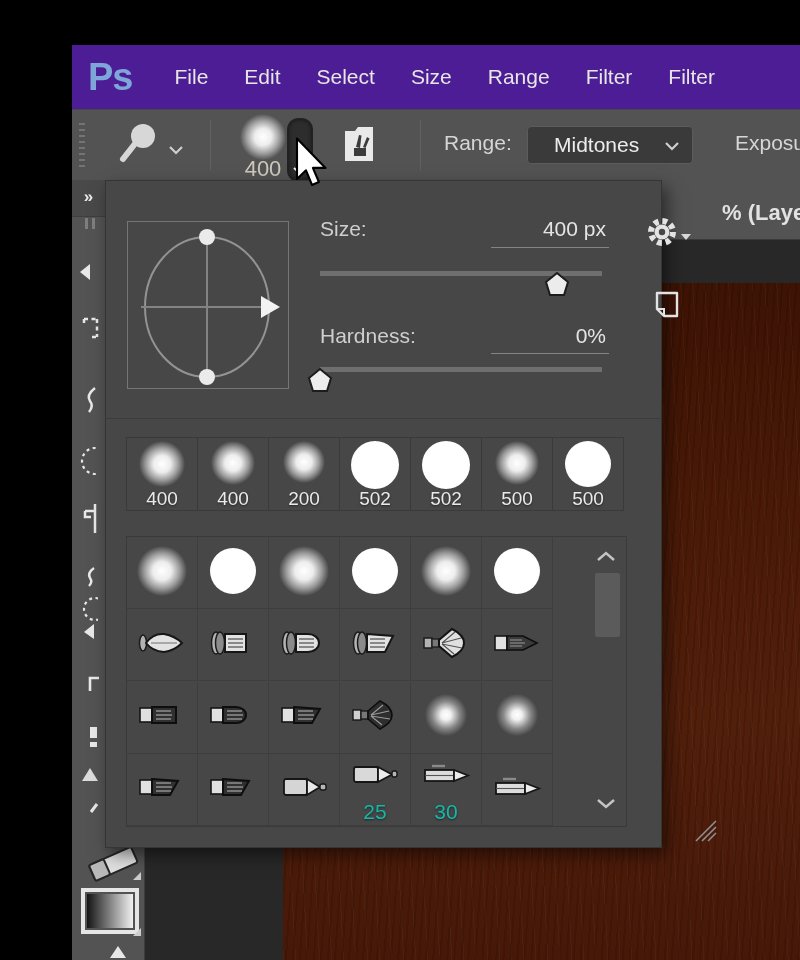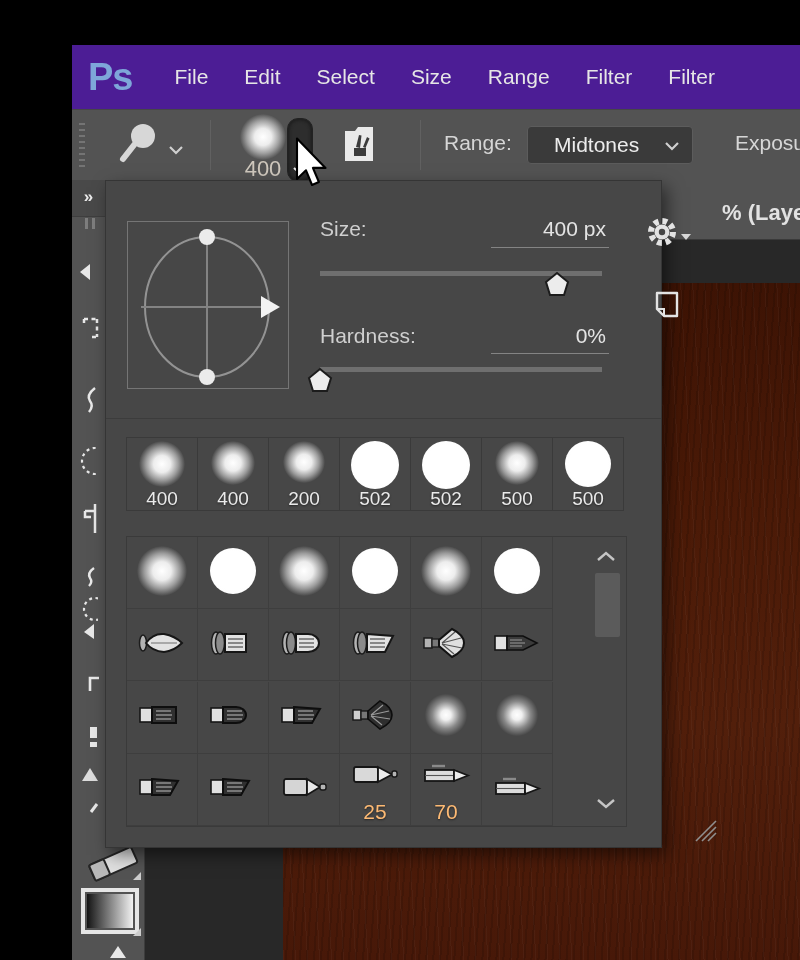--- a/index.html
+++ b/index.html
@@ -88,21 +88,21 @@
   .preset-cell:last-child{border-right:none;}
   .preset-cell .dot{position:absolute;top:3px;left:50%;transform:translateX(-50%);}
   .preset-label{position:absolute;bottom:0;left:0;width:100%;text-align:center;
     font-size:19px;color:#eaeaea;text-shadow:0 1px 2px #262626;}
 
   .gridbox{position:absolute;left:20px;top:355px;width:501px;height:291px;border:1px solid #3a3a3a;box-sizing:border-box;}
   .grid{position:absolute;left:0;top:0;width:427px;height:100%;display:flex;flex-wrap:wrap;}
   .grid-cell{position:relative;width:70px;height:71px;border-right:1px solid #3e3e3e;
     border-bottom:1px solid #3e3e3e;display:flex;align-items:center;justify-content:center;box-sizing:content-box;}
   .grid-cell.has-label .gicon{margin-bottom:26px;}
-  .gcell-label{position:absolute;bottom:1px;left:0;width:100%;text-align:center;font-size:21px;color:#fdba74;
+  .gcell-label{position:absolute;bottom:1px;left:0;width:100%;text-align:center;font-size:21px;color:#14b8a6;
     text-shadow:0 1px 2px #262626;}
   .scrollbar{position:absolute;left:430px;top:0;width:70px;height:100%;}
   .sb-up{position:absolute;left:38px;top:12px;}
   .sb-down{position:absolute;left:38px;bottom:12px;}
   .sb-thumb{position:absolute;left:38px;top:36px;width:25px;height:64px;background:#5b5b5b;border-radius:2px;}
   .resize-grip{position:absolute;left:584px;top:634px;}
 
   .cursor{position:absolute;left:294px;top:137px;z-index:50;}
 </style>
 </head>
@@ -515,21 +515,21 @@
               </svg></span>
      <span class="gcell-label">25</span>
    </div>
           <div class="grid-cell has-label">
      <span class="gicon"><svg width="50" height="32" viewBox="0 0 50 32">
                 <path d="M11 8 h13" stroke="#8a8a8a" stroke-width="2.4"></path>
                 <rect x="4" y="12" width="29" height="11" fill="#dcdcdc" stroke="#161616" stroke-width="1.8"></rect>
                 <path d="M4 17.5 h29" stroke="#555" stroke-width="1.1"></path>
                 <path d="M33 12 L47 17.5 L33 23 Z" fill="#ececec" stroke="#161616" stroke-width="1.8"></path>
               </svg></span>
-     <span class="gcell-label">70</span>
+     <span class="gcell-label">30</span>
    </div>
           <div class="grid-cell">
      <span class="gicon"><svg width="50" height="32" viewBox="0 0 50 32">
                 <path d="M11 8 h13" stroke="#8a8a8a" stroke-width="2.4"></path>
                 <rect x="4" y="12" width="29" height="11" fill="#dcdcdc" stroke="#161616" stroke-width="1.8"></rect>
                 <path d="M4 17.5 h29" stroke="#555" stroke-width="1.1"></path>
                 <path d="M33 12 L47 17.5 L33 23 Z" fill="#ececec" stroke="#161616" stroke-width="1.8"></path>
               </svg></span>
 
    </div>

